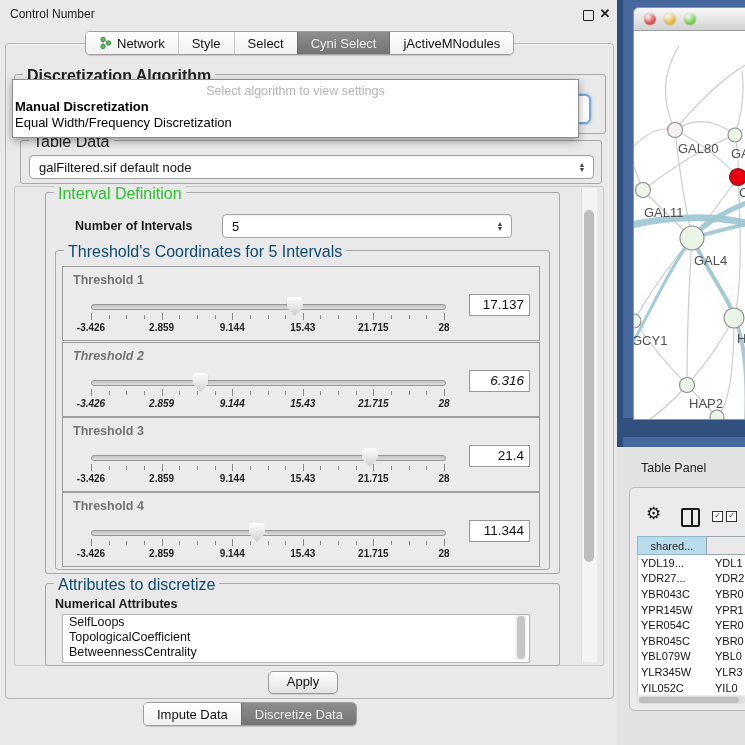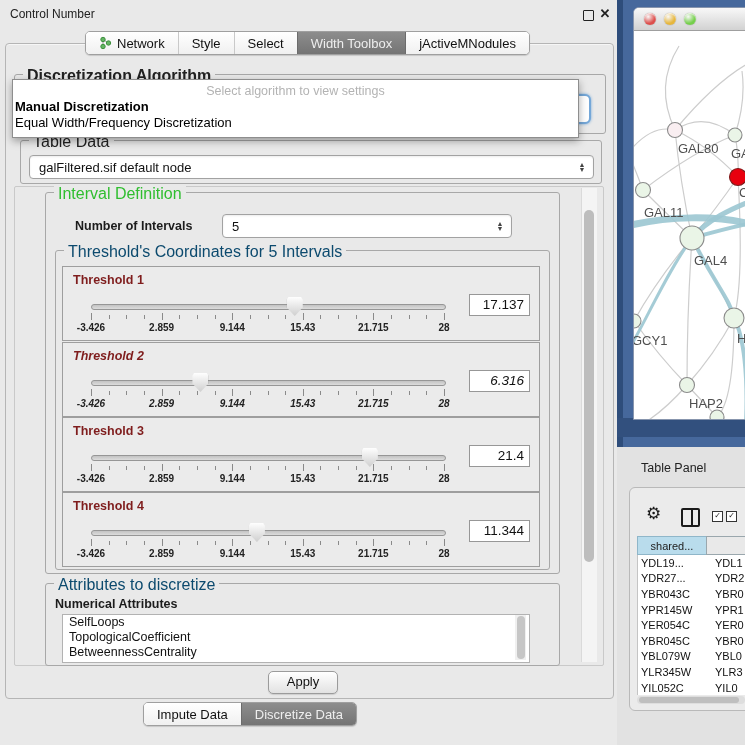--- a/index.html
+++ b/index.html
@@ -37,21 +37,21 @@
   #popup .hint{position:absolute;left:0;top:4px;width:100%;text-align:center;color:#b3b3b3;font-size:12.5px}
   #popup .opt{position:absolute;left:2px;font-size:13px;color:#000;white-space:nowrap}
   
   #focusCombo{left:495px;top:94px;width:92px;height:26px;background:#fff;border:2px solid #74a7d8;border-radius:6px;box-shadow:0 0 3px #74a7d8;z-index:10}
   
   #viewport{left:14px;top:186px;width:588px;height:478px;border:1px solid #c9c9c9;border-radius:2px}
   .vscroll-track{left:581px;top:188px;width:15px;height:474px;background:#f4f4f4;border-left:1px solid #dadada}
   .vscroll-thumb{left:583.5px;top:210px;width:10px;height:352px;background:#bdbdbd;border-radius:6px}
   
   .tpanel{left:62px;width:476px;height:73px;border:1px solid #9e9e9e;background:#ebebeb}
-  .tpanel .tl{position:absolute;left:10px;top:6px;font-weight:bold;font-size:12.5px;color:#7f1d1d}
+  .tpanel .tl{position:absolute;left:10px;top:6px;font-weight:bold;font-size:12.5px;color:#737373}
   .track{position:absolute;left:28px;top:37px;width:353px;height:4px;border:1px solid #969696;border-radius:3px;background:linear-gradient(#c3c3c3,#dcdcdc)}
   .thumb{position:absolute;top:30px;width:16px;height:19px;background:linear-gradient(#fefefe,#cfcfcf);
          clip-path:polygon(10% 0,90% 0,100% 14%,100% 55%,50% 100%,0 55%,0 14%);
          filter:drop-shadow(0 0 1px #7c7c7c)}
   .tick{position:absolute;width:1px;background:#8a8a8a}
   .tick.minor{top:48px;height:4px}
   .tick.major{top:46px;height:7px}
   .ticklabel{position:absolute;top:55px;transform:translateX(-50%);font-size:10px;font-weight:bold;color:#222;white-space:nowrap}
   .vbox{position:absolute;left:406px;top:27px;width:54px;height:20px;background:#fff;border:1px solid #979797;
         font-size:13.5px;text-align:right;line-height:20px;padding-right:5px;color:#111}
@@ -114,21 +114,21 @@
         </span>
         <span>Network</span>
       </div>
       <div class="t">
         <span>Style</span>
       </div>
       <div class="t">
         <span>Select</span>
       </div>
       <div class="t sel">
-        <span>Width Toolbox</span>
+        <span>Cyni Select</span>
       </div>
       <div class="t">
         <span>jActiveMNodules</span>
       </div>
     </div>
 
   <div class="abs group" style="left:14px;top:74px;width:590px;height:58px">
     <span class="group-label lbl-dark">Discretization Algorithm</span>
   </div>
   <div class="abs" id="focusCombo"></div>

